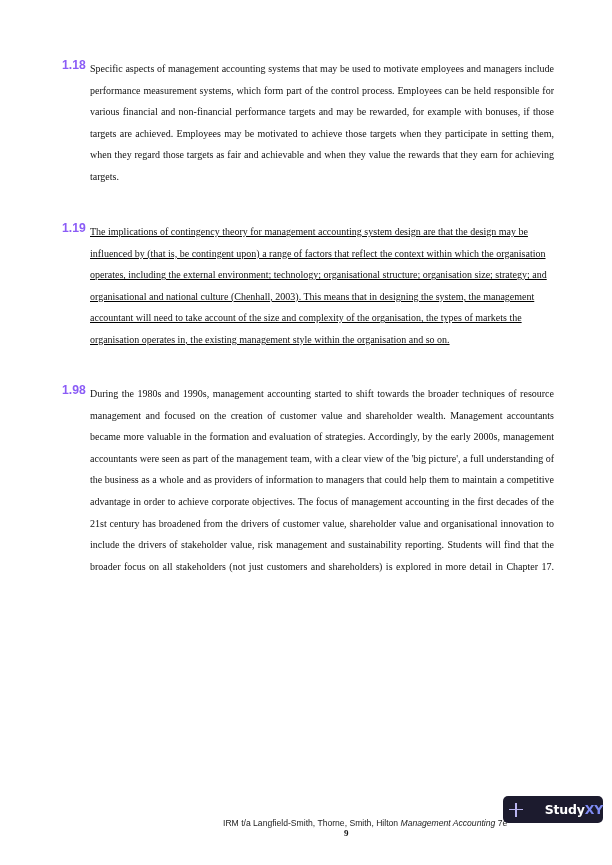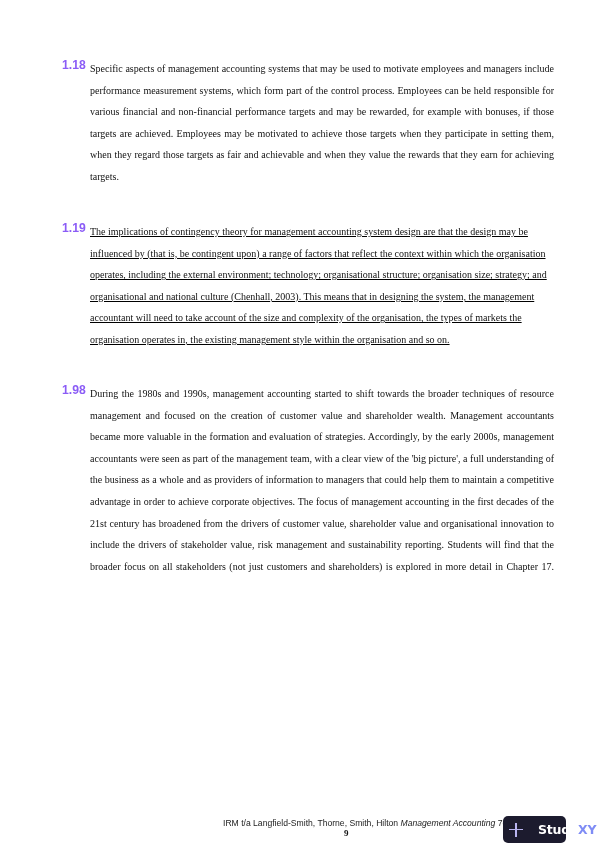--- a/index.html
+++ b/index.html
@@ -28,21 +28,21 @@
     .footer-ref {
       font-family: "Liberation Sans", sans-serif; font-size: 8.6px; color: #222;
       position: absolute; left: 176px; top: 0; white-space: nowrap; padding-left: 47px;
     }
     .footer-ref i { font-style: italic; }
     .page-num {
       position: absolute; left: 344px; top: 10px;
       font-family: "Liberation Serif", serif; font-weight: bold; font-size: 9px; color: #111;
     }
     .logo {
-      position: absolute; left: 503px; top: 816px; width: 63px; height: 27px;
+      position: absolute; left: 503px; top: 796px; width: 100px; height: 27px;
       background: #1c1b2e; border-radius: 5px;
       display: flex; align-items: center; padding-left: 6px; box-sizing: border-box; gap: 24px;
     }
     .logo-plus { position: relative; width: 14px; height: 14px; margin-right: 5px; }
     .logo-plus::before, .logo-plus::after {
       content: ""; position: absolute; background: #b9b4f0;
     }
     .logo-plus::before { left: 6px; top: 0; width: 1.5px; height: 14px; }
     .logo-plus::after { left: 0; top: 6px; width: 14px; height: 1.5px; }
     .logo-text {

